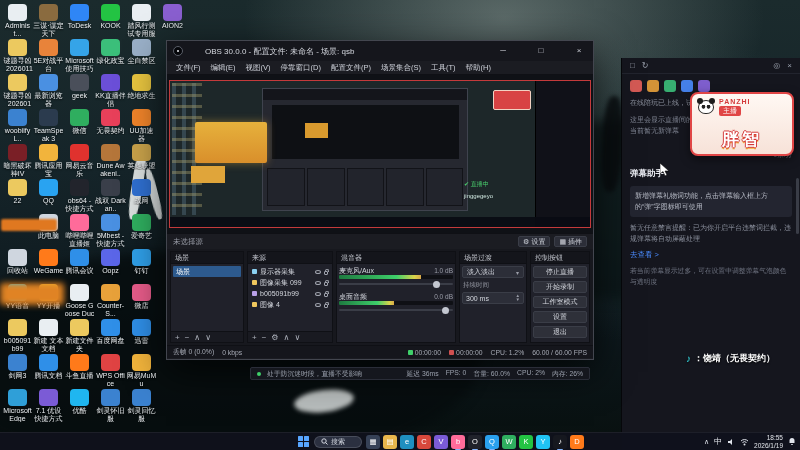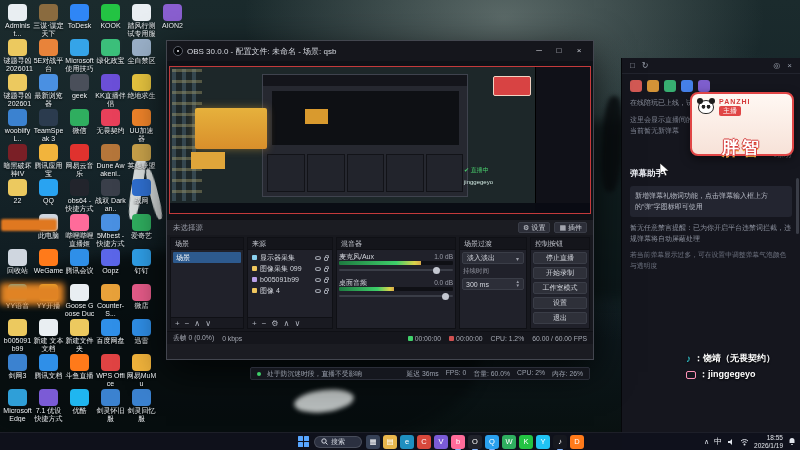--- a/index.html
+++ b/index.html
@@ -24,21 +24,21 @@
   .dicons{position:absolute;left:2px;top:4px;display:grid;grid-template-rows:repeat(12,35px);grid-auto-flow:column;grid-auto-columns:31px;z-index:2;}
   .dicon{width:31px;height:35px;display:flex;flex-direction:column;align-items:center;gap:1px;overflow:hidden;}
   .dicon-img{width:19px;height:17px;border-radius:4px;flex:none;}
   .dicon-label{font-size:7px;line-height:7.5px;color:#eef2f5;text-align:center;text-shadow:0 1px 2px rgba(0,0,0,.95);max-height:15px;overflow:hidden;word-break:break-all;width:31px;}
   .censor{position:absolute;z-index:3;}
   .censor.c1{left:1px;top:219px;width:56px;height:12px;background:#e07820;filter:blur(1px);border-radius:2px;}
   .censor.c2{left:0px;top:283px;width:64px;height:22px;background:#e08324;filter:blur(3px);border-radius:3px;}
 
   
   .obs{position:absolute;left:166px;top:40px;width:428px;height:320px;background:#1b1c22;border:1px solid #43464f;box-shadow:0 12px 36px rgba(0,0,0,.7);z-index:5;display:flex;flex-direction:column;}
-  .obs-titlebar{height:20px;background:#15161c;display:flex;align-items:center;padding:0 6px;gap:4px;flex:none;}
+  .obs-titlebar{height:20px;background:#15161c;display:flex;align-items:center;padding:0 6px;gap:22px;flex:none;}
   .obs-logo{width:10px;height:10px;border-radius:50%;background:#05060a;border:1px solid #5a5e68;position:relative;flex:none;}
   .obs-logo::after{content:'';position:absolute;left:3px;top:3px;width:2px;height:2px;border-radius:50%;background:#e8eaef;}
   .obs-title{font-size:8px;color:#d6d9e0;flex:1;white-space:nowrap;overflow:hidden;}
   .win-btn{width:16px;text-align:center;font-size:8px;color:#c9ccd4;line-height:18px;}
   .obs-menubar{height:14px;background:#1b1c22;border-bottom:1px solid #0f1015;display:flex;align-items:center;padding:0 4px;flex:none;}
   .obs-menubar span{font-size:7.5px;color:#cfd2da;padding:0 5px;white-space:nowrap;}
   .obs-preview{height:158px;background:#0f1116;position:relative;flex:none;}
   .capture{position:absolute;left:2px;right:2px;top:5px;bottom:5px;background:#1d2729;border:1px solid rgba(226,62,62,.85);overflow:hidden;}
   .mini-icons{position:absolute;left:2px;top:2px;width:30px;bottom:12px;opacity:.8;background:
     repeating-linear-gradient(180deg, rgba(216,202,132,.38) 0 3px, transparent 3px 11px),
@@ -121,21 +121,21 @@
   .bd-top{display:flex;align-items:center;gap:5px;}
   .panda{width:16px;height:14px;background:
     radial-gradient(circle at 32% 48%, #222 1.6px, transparent 2.2px),
     radial-gradient(circle at 68% 48%, #222 1.6px, transparent 2.2px),#fff;
     border:1px solid #2a2a2a;border-radius:50% 50% 46% 46%;position:relative;flex:none;}
   .panda::before,.panda::after{content:'';position:absolute;top:-3px;width:6px;height:6px;background:#1c1c1c;border-radius:50%;}
   .panda::before{left:-2px;}.panda::after{right:-2px;}
   .bd-col{display:flex;flex-direction:column;align-items:flex-start;}
   .bd-brand{font-size:7px;font-weight:bold;color:#d43a3a;letter-spacing:1px;}
   .bd-tag{background:#e04646;color:#fff;font-size:7px;padding:0 4px;border-radius:2px;margin-top:1px;}
-  .bd-big{font-size:17px;font-weight:bold;color:#fff;text-align:center;margin-top:20px;letter-spacing:3px;
+  .bd-big{font-size:17px;font-weight:bold;color:#fff;text-align:center;margin-top:12px;letter-spacing:3px;
     text-shadow:-1px 0 #d43a3a,1px 0 #d43a3a,0 -1px #d43a3a,0 1px #d43a3a,0 2px 0 #f2b43c;}
 
   
   .social{position:absolute;left:686px;top:352px;width:112px;z-index:8;display:flex;flex-direction:column;gap:3px;}
   .so-row{display:flex;align-items:center;gap:3px;font-size:9px;font-weight:bold;color:#fff;text-shadow:0 1px 2px rgba(0,0,0,.9);white-space:nowrap;}
   .s-panda{width:10px;height:9px;background:#fff;border-radius:50%;position:relative;flex:none;border:1px solid #222;}
   .s-panda::before,.s-panda::after{content:'';position:absolute;top:-2px;width:4px;height:4px;background:#111;border-radius:50%;}
   .s-panda::before{left:-1px;}.s-panda::after{right:-1px;}
   .so-join{color:#ffd9e8;}
   .so-heart{color:#ff4d6d;font-size:10px;}
@@ -540,20 +540,31 @@
   <div class="censor c2"></div>
 
   <div class="obs">
     <div class="obs-titlebar">
       <span class="obs-logo"></span>
       <span class="obs-title">OBS 30.0.0 - 配置文件: 未命名 - 场景: qsb</span>
       <span class="win-btn">─</span>
       <span class="win-btn">□</span>
       <span class="win-btn">×</span>
     </div>
+    <div class="obs-menubar">
+
+    <span>文件(F)</span>
+        <span>编辑(E)</span>
+        <span>视图(V)</span>
+        <span>停靠窗口(D)</span>
+        <span>配置文件(P)</span>
+        <span>场景集合(S)</span>
+        <span>工具(T)</span>
+        <span>帮助(H)</span>
+      </div>
     <div class="obs-preview">
       <div class="capture">
         <div class="mini-icons"></div>
         <div class="mini-obs">
           <div class="mini-obs-title"></div>
           <div class="mini-obs-canvas"></div>
           <div class="mini-obs-docks">
             <div></div>
               <div></div>
               <div></div>
@@ -755,44 +766,41 @@
       <div class="rp-notice">在线陪玩已上线，试试吧</div>
       <div class="rp-hint">这里会显示直播间的弹幕消息
 当前暂无新弹幕</div>
       <div class="rp-val">
         <span class="v">值 0.0</span>
         <span class="r">0条/分</span>
       </div>
       <div class="rp-sec">弹幕助手</div>
       <div class="rp-card">新增弹幕礼物词功能，点击弹幕输入框上方的“弹”字图标即可使用</div>
       <div class="rp-para">暂无任意禁言提醒：已为你开启平台违禁词拦截，违规弹幕将自动屏蔽处理</div>
+      <div class="rp-link">去查看 &gt;</div>
       <div class="rp-foot">若当前弹幕显示过多，可在设置中调整弹幕气泡颜色与透明度</div>
     </div>
     <div class="rp-scroll"></div>
   </div>
 
   <div class="badge">
     <div class="bd-top">
       <span class="panda"></span>
       <span class="bd-col">
         <span class="bd-brand">PANZHI</span>
         <span class="bd-tag">主播</span>
       </span>
     </div>
     <div class="bd-big">胖智</div>
   </div>
 
   <div class="social">
     <div class="so-row">
       <span class="so-note">♪</span>
       <span>：饶靖（无畏契约）</span>
-    </div>
-    <div class="so-row">
-      <span class="s-tv"></span>
-      <span>：jinggegeyo</span>
     </div>
   </div>
 
   <svg class="cursor" width="10" height="14">
     <path d="M0,0 L0,11 L3,8.5 L5,13 L7,12 L5,8 L9,8 Z" fill="#fff" stroke="#000" stroke-width="0.6"></path>
   </svg>
 
   <div class="taskbar">
     <div class="tb-start">
       <span></span>

